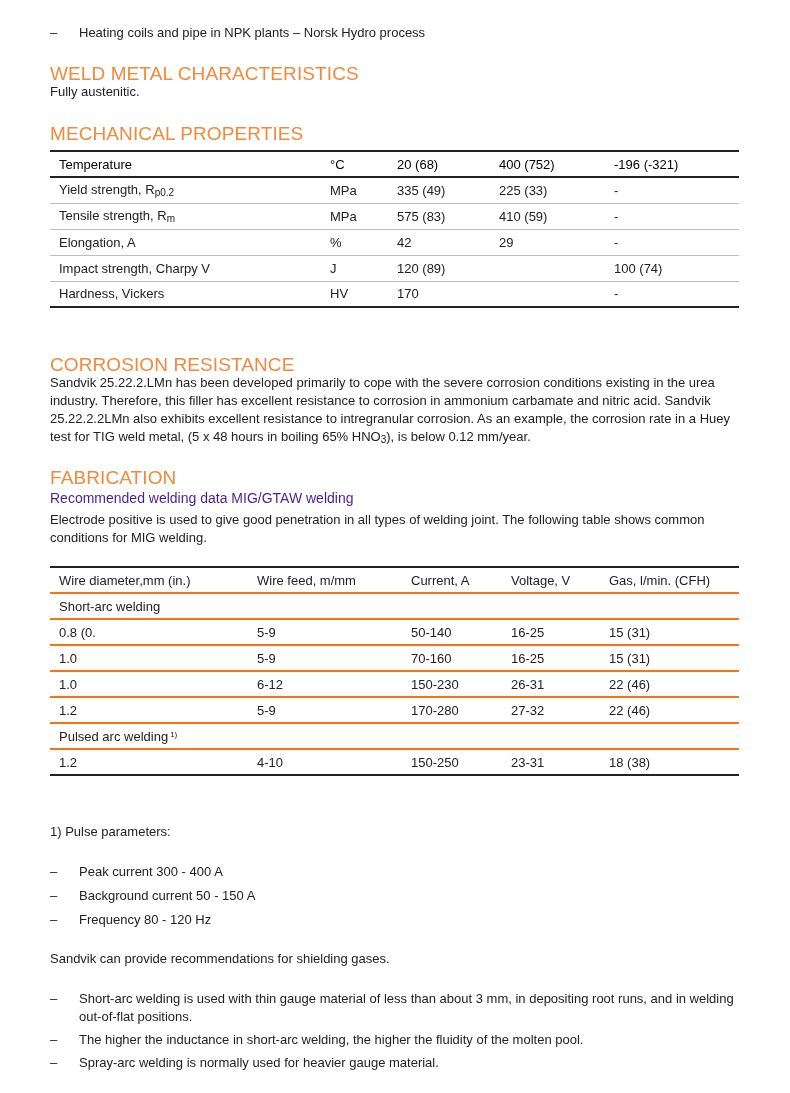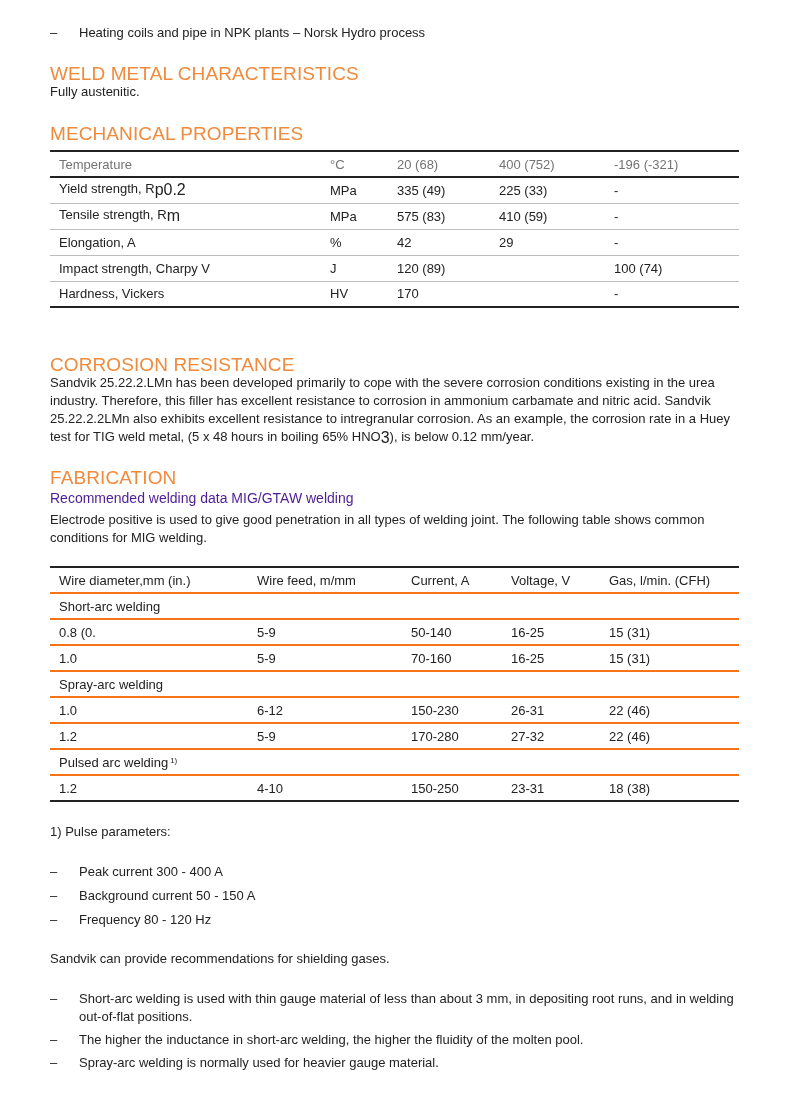--- a/index.html
+++ b/index.html
@@ -20,25 +20,25 @@
     font-size: 19px;
     letter-spacing: 0.1px;
     line-height: 18px;
   }
   .para { line-height: 18px; font-size: 13px; }
   .subhead { font-size: 14px; color: #4c1d95; line-height: 18px; }
   table { border-collapse: collapse; width: 689px; font-size: 13px; }
   td, th { text-align: left; font-weight: normal; padding: 0 0 0 9px; height: 26px; vertical-align: middle; }
   table.mech { border-top: 2px solid #222; border-bottom: 2px solid #222; }
   table.mech thead tr { border-bottom: 2px solid #222; }
-  table.mech thead th { color: #737373; }
+  table.mech thead th { color: #000000; }
   table.mech tbody tr + tr { border-top: 1px solid #bdbdbd; }
   table.weld { border-top: 2px solid #222; border-bottom: 2px solid #222; }
   table.weld tr + tr { border-top: 2px solid #f97316; }
-  sub.s { font-size: 16px; vertical-align: -2px; }
+  sub.s { font-size: 10px; vertical-align: -2px; }
   sup.s { font-size: 8px; vertical-align: 4px; margin-left: 2px; }
 </style>
 </head>
 <body>
 
 <div class="page">
 
   <div style="position:absolute; top:24px; left:0; width:690px;">
     <div class="bullet">
       <span class="dash">–</span>
@@ -148,23 +148,20 @@
           <td>15 (31)</td>
         </tr>
         <tr>
           <td>1.0</td>
           <td>5-9</td>
           <td>70-160</td>
           <td>16-25</td>
           <td>15 (31)</td>
         </tr>
         <tr>
-          <td colspan="5"><span>Spray-arc welding</span></td>
-        </tr>
-        <tr>
           <td>1.0</td>
           <td>6-12</td>
           <td>150-230</td>
           <td>26-31</td>
           <td>22 (46)</td>
         </tr>
         <tr>
           <td>1.2</td>
           <td>5-9</td>
           <td>170-280</td>

